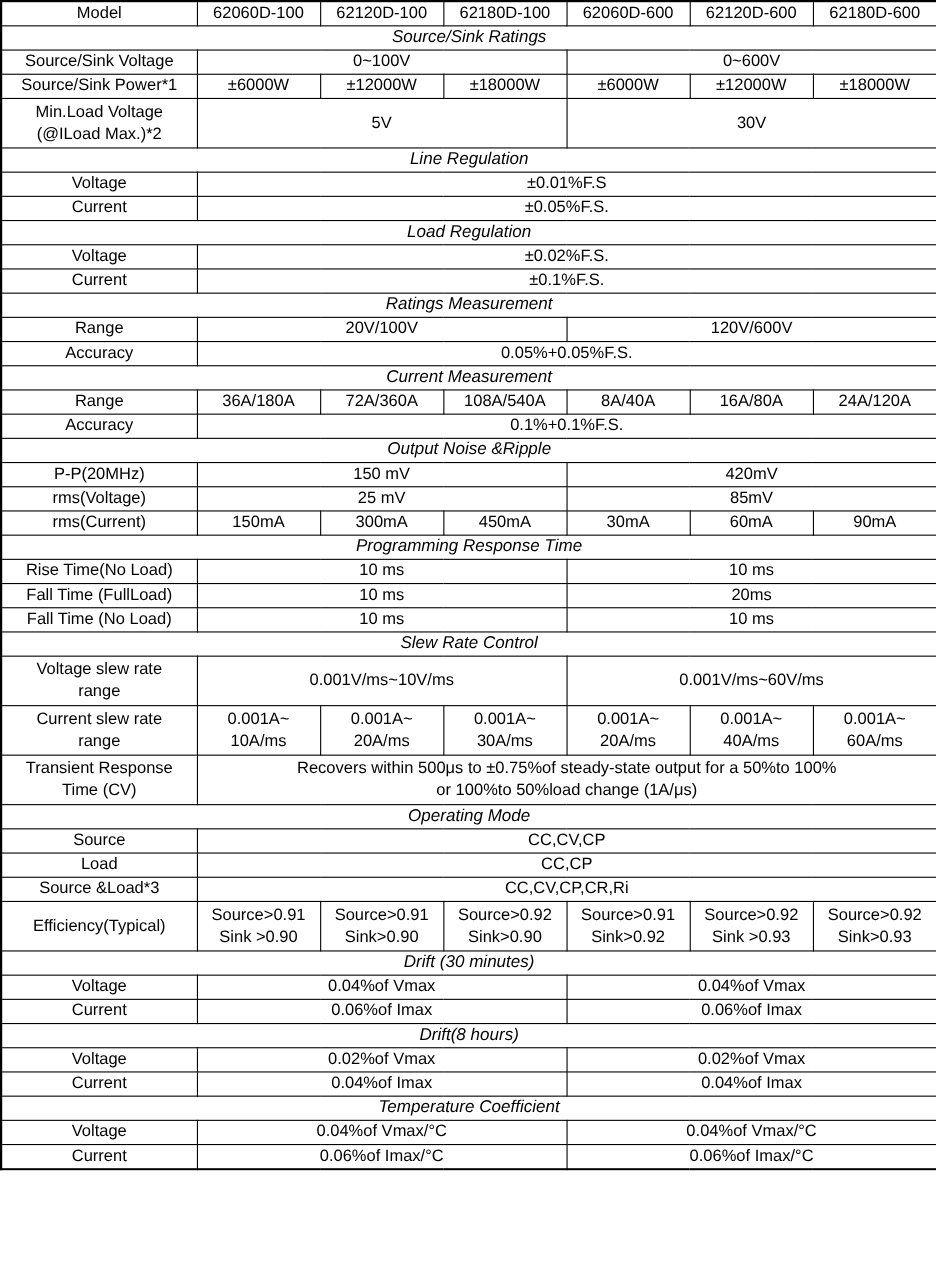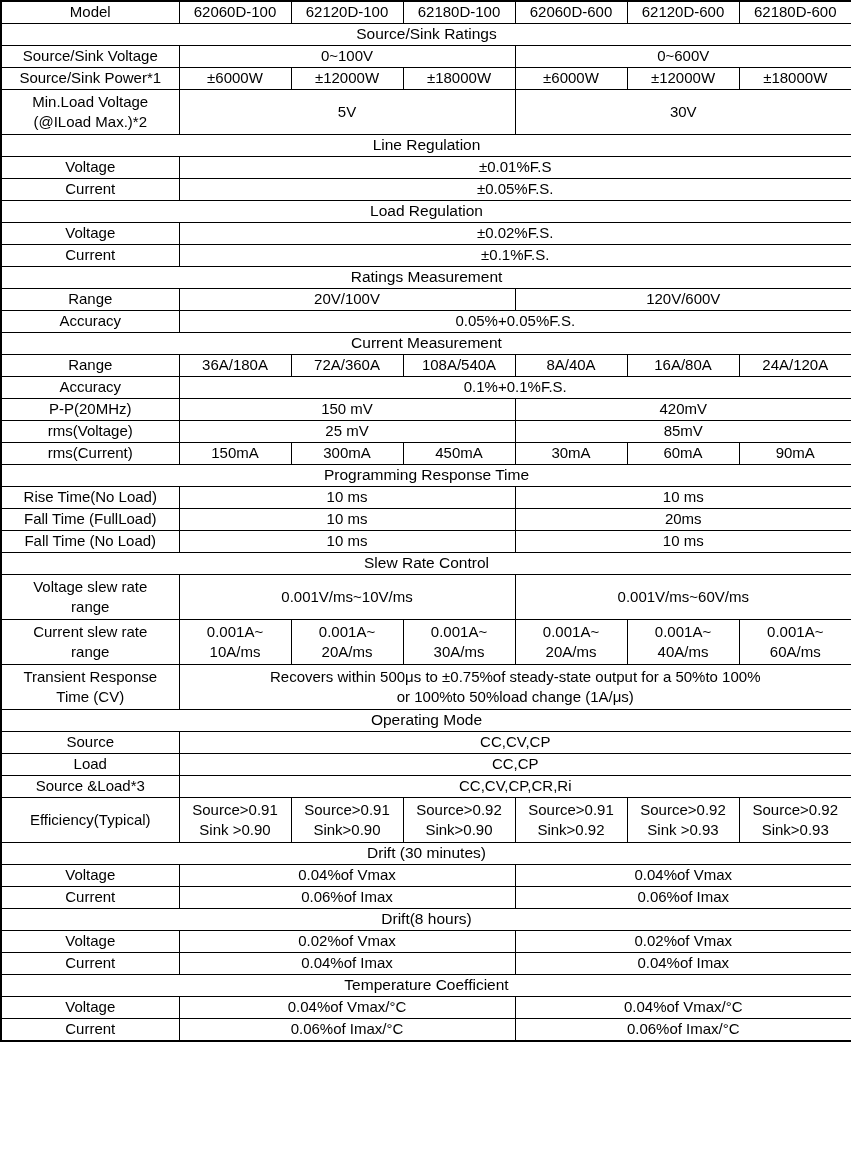--- a/index.html
+++ b/index.html
@@ -27,20 +27,21 @@
     padding: 0 3px;
     height: 21px;
     white-space: pre-line;
     overflow: hidden;
   }
   table.spec-table tr.tall td {
     height: 44px;
   }
   table.spec-table td.section-title {
     font-size: 15.5px;
+    font-style: italic;
   }
 </style>
 </head>
 <body>
 
 <table class="spec-table">
   <colgroup>
     <col style="width:178px">
     <col style="width:112px">
     <col style="width:112px">
@@ -124,20 +125,23 @@
         <td>36A/180A</td>
         <td>72A/360A</td>
         <td>108A/540A</td>
         <td>8A/40A</td>
         <td>16A/80A</td>
         <td>24A/120A</td>
       </tr>
       <tr>
         <td>Accuracy</td>
         <td colspan="6">0.1%+0.1%F.S.</td>
+      </tr>
+      <tr>
+        <td colspan="7" class="section-title">Output Noise &amp;Ripple</td>
       </tr>
       <tr>
         <td>P-P(20MHz)</td>
         <td colspan="3">150 mV</td>
         <td colspan="3">420mV</td>
       </tr>
       <tr>
         <td>rms(Voltage)</td>
         <td colspan="3">25 mV</td>
         <td colspan="3">85mV</td>

